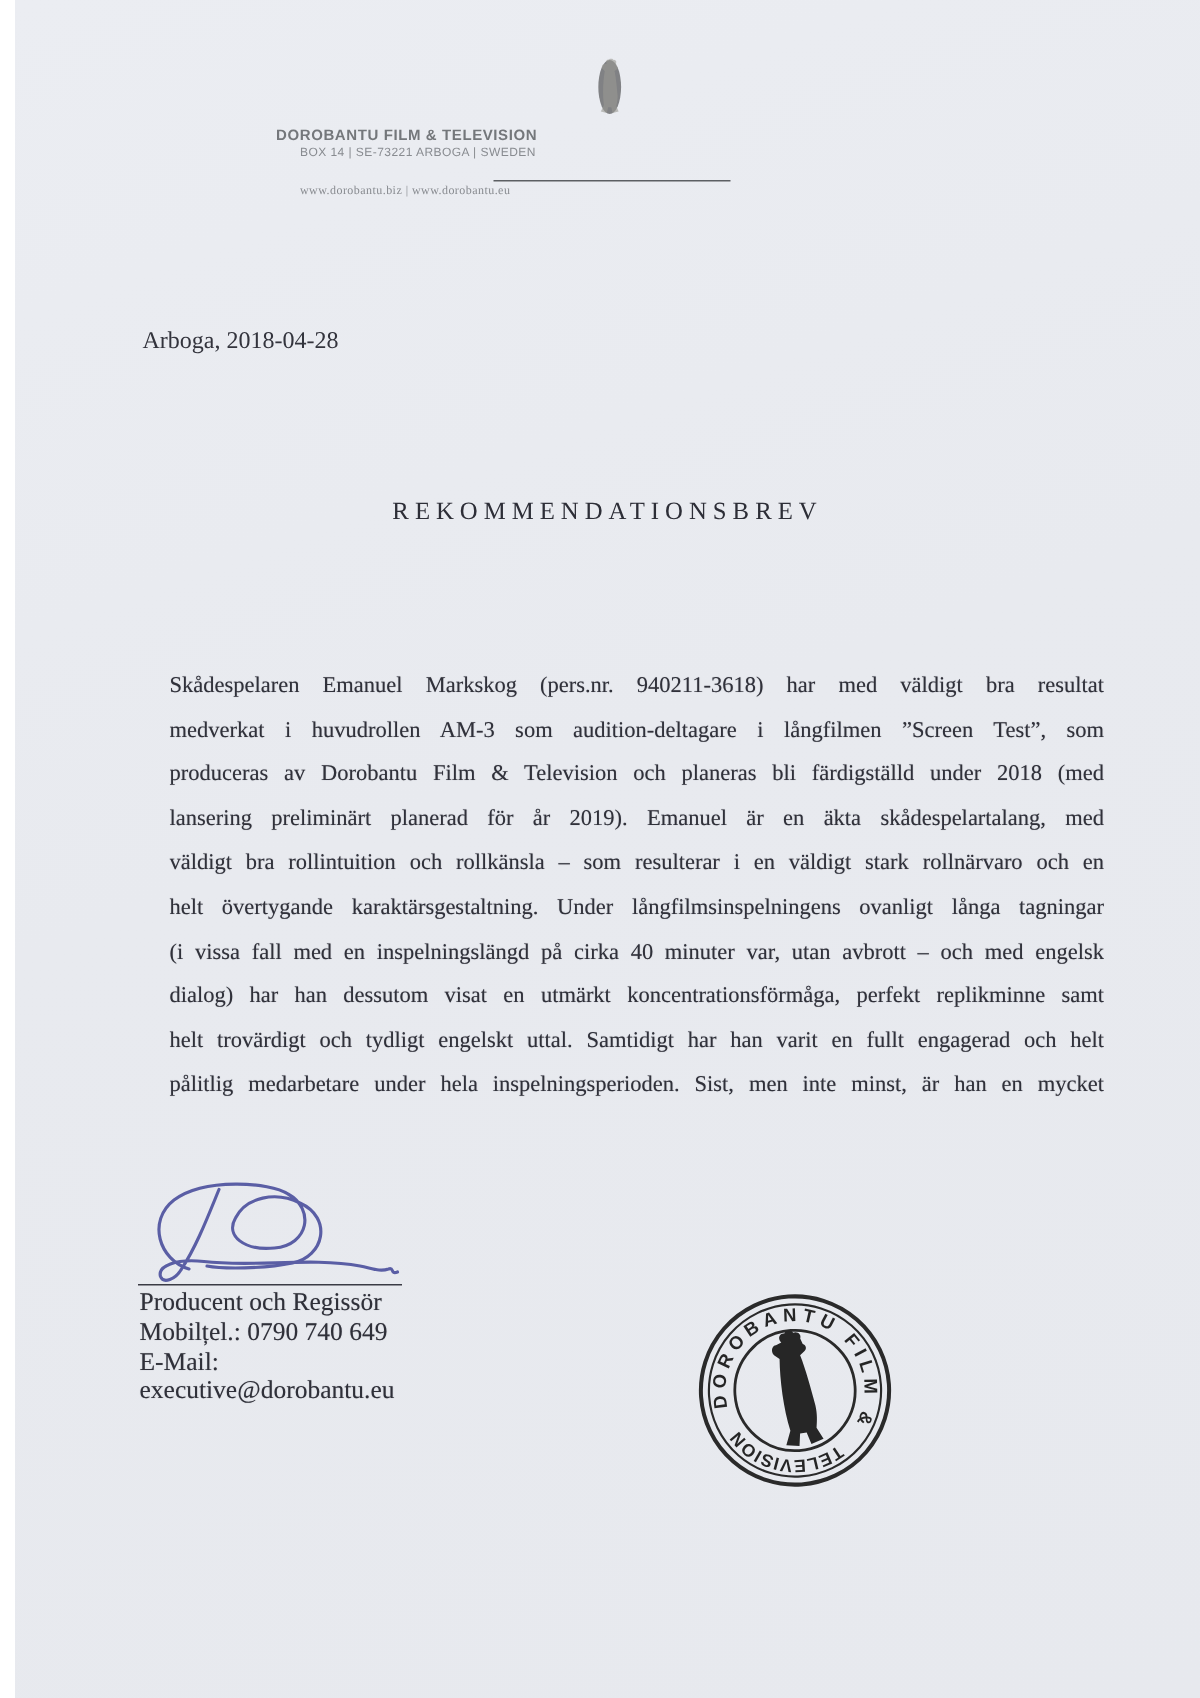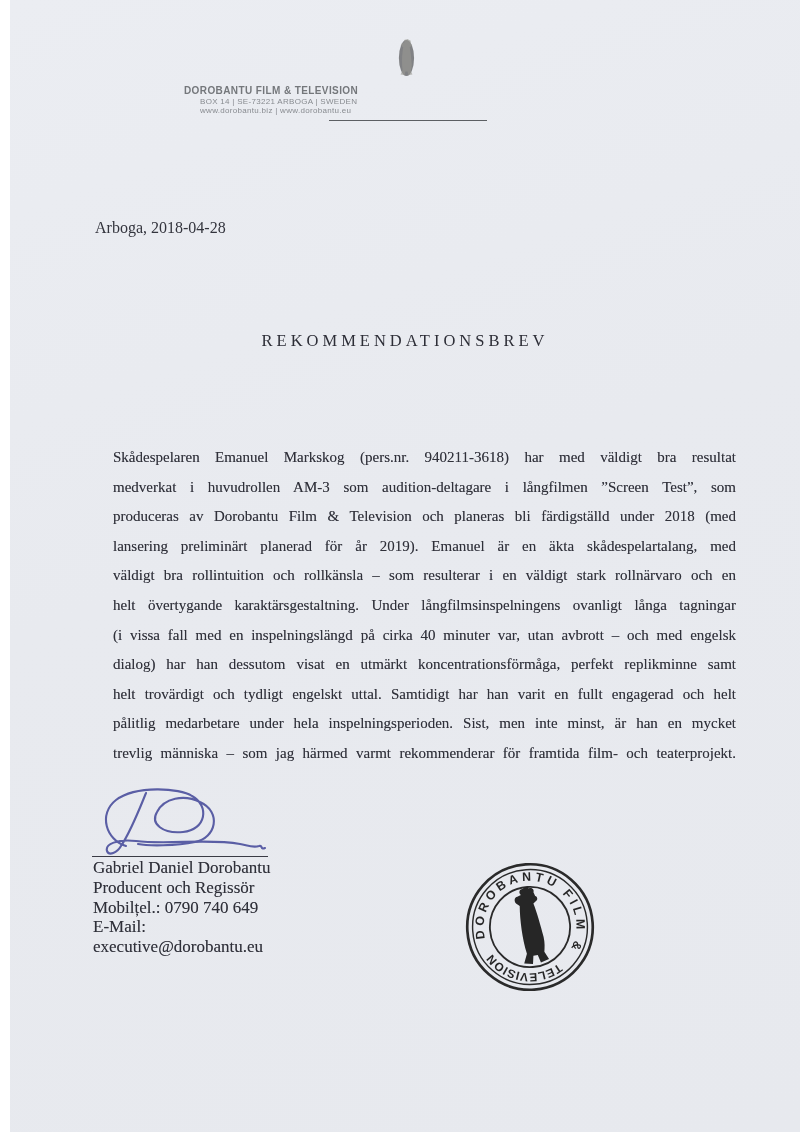--- a/index.html
+++ b/index.html
@@ -18,21 +18,21 @@
     position:absolute;left:184px;top:85px;width:416px;text-align:left;
     font-family:"Liberation Sans","DejaVu Sans",sans-serif;
     font-size:10px;font-weight:bold;color:#74777b;letter-spacing:.4px;
   }
   .company-address,.company-urls{
     position:absolute;left:200px;width:416px;
     font-family:"Liberation Sans","DejaVu Sans",sans-serif;
     font-size:8px;color:#888b90;letter-spacing:.3px;
   }
   .company-address{top:97px;}
-  .company-urls{top:106px;}
+  .company-urls{top:122px;font-family:Liberation Serif, serif;}
   .header-rule{position:absolute;left:329px;top:120px;width:158px;height:0;border-top:1.5px solid #5c5f63;}
 
   
   .date-line{
     position:absolute;left:95px;top:219px;
     font-size:16px;color:#33343d;
   }
   .letter-title{
     position:absolute;left:100px;top:331px;width:610px;text-align:center;
     font-size:16.5px;font-weight:normal;letter-spacing:4px;color:#2d2e37;
@@ -95,33 +95,31 @@
   <div class="body-line">Skådespelaren Emanuel Markskog (pers.nr. 940211-3618) har med väldigt bra resultat</div>
   <div class="body-line">medverkat i huvudrollen AM-3 som audition-deltagare i långfilmen ”Screen Test”, som</div>
   <div class="body-line">produceras av Dorobantu Film &amp; Television och planeras bli färdigställd under 2018 (med</div>
   <div class="body-line">lansering preliminärt planerad för år 2019). Emanuel är en äkta skådespelartalang, med</div>
   <div class="body-line">väldigt bra rollintuition och rollkänsla – som resulterar i en väldigt stark rollnärvaro och en</div>
   <div class="body-line">helt övertygande karaktärsgestaltning. Under långfilmsinspelningens ovanligt långa tagningar</div>
   <div class="body-line">(i vissa fall med en inspelningslängd på cirka 40 minuter var, utan avbrott – och med engelsk</div>
   <div class="body-line">dialog) har han dessutom visat en utmärkt koncentrationsförmåga, perfekt replikminne samt</div>
   <div class="body-line">helt trovärdigt och tydligt engelskt uttal. Samtidigt har han varit en fullt engagerad och helt</div>
   <div class="body-line">pålitlig medarbetare under hela inspelningsperioden. Sist, men inte minst, är han en mycket</div>
-  <div class="body-line">trevlig människa – som jag härmed varmt rekommenderar för framtida film- och teaterprojekt.</div>
 </div>
 
 <svg class="signature-svg" viewBox="0 0 190 72">
   <g fill="none" stroke="#4b4f9d" stroke-width="2.1" stroke-linecap="round" opacity="0.9">
     <path d="M 40,58 C 20,52 12,26 30,12 C 50,-3 94,0 106,8 C 124,18 120,42 97,44 C 77,46 64,36 71,24 C 78,10 98,6 114,14 C 136,24 130,50 109,54 C 90,58 62,58 52,56"></path>
     <path d="M 60,5 C 53,22 45,43 35,58 C 31,65 23,68 21,63 C 19,56 31,51 50,53 C 82,57 122,50 154,56 C 162,57.5 167,60 173,58 C 177,56.5 174,62 179,60"></path>
   </g>
 </svg>
 <div class="signature-rule"></div>
 
 <div class="contact-block">
-  <div>Gabriel Daniel Dorobantu</div>
   <div>Producent och Regissör</div>
   <div>Mobilțel.: 0790 740 649</div>
   <div>E-Mail:</div>
   <div>executive@dorobantu.eu</div>
 </div>
 
 <svg class="stamp-svg" viewBox="0 0 140 140">
   <defs>
     <path id="stamp-arc-top" d="M 29.2,89.0 A 45,45 0 1 1 98.9,104.5" fill="none"></path>
     <path id="stamp-arc-bottom" d="M 98.9,104.5 A 45,45 0 0 1 29.2,89.0" fill="none"></path>

